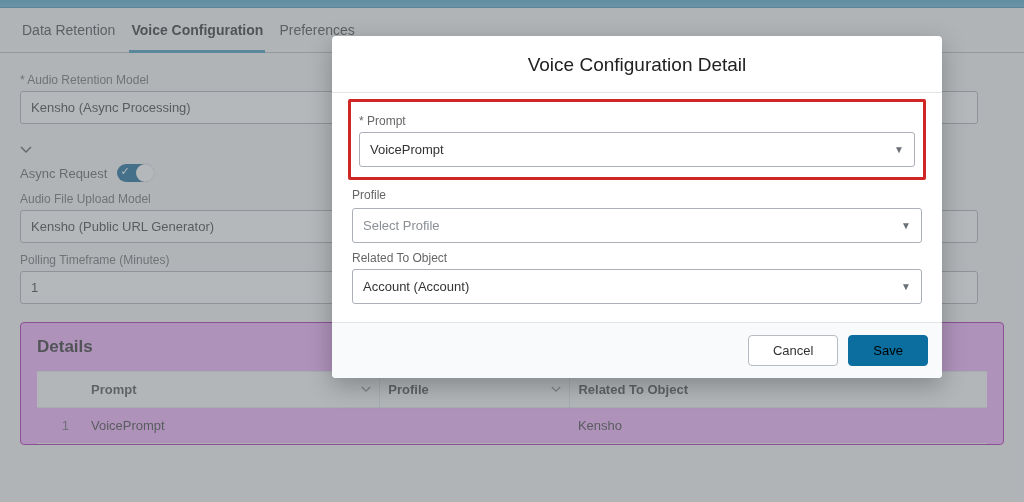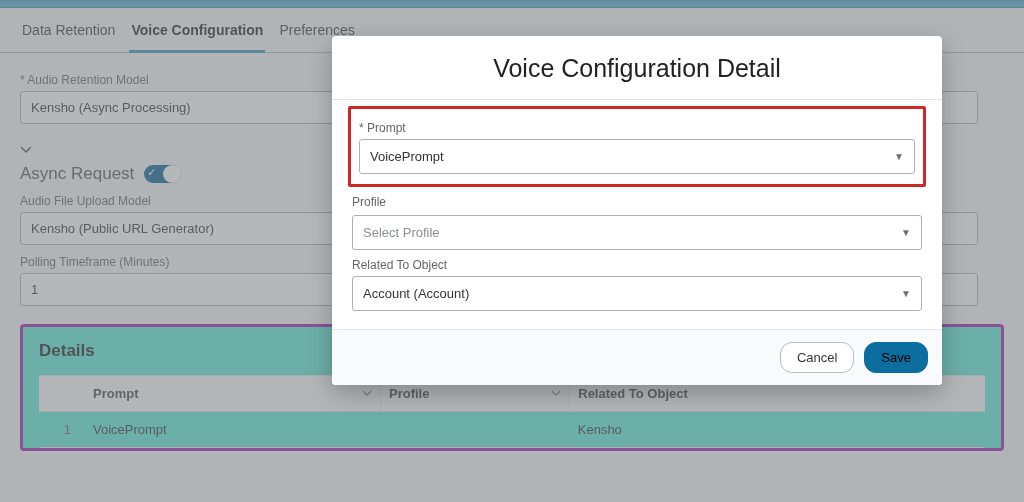--- a/index.html
+++ b/index.html
@@ -17,50 +17,50 @@
   .page { padding:10px 20px 0 20px; }
   .field-label { font-size:12px; color:#666; margin:10px 0 4px 0; }
   .field-label .req:before { content:"* "; }
   .input-box { width:958px; border:1px solid #aab0b6; border-radius:3px; background:#fff; padding:8px 10px; font-size:13px; color:#333; }
 
   .section-head { display:flex; align-items:center; gap:7px; margin:18px 0 10px 0; font-size:16px; font-weight:600; color:#222; }
   .chev { width:12px; height:12px; display:inline-block; }
   .chev svg { width:12px; height:12px; }
 
   .row-flex { display:flex; align-items:center; gap:10px; margin:6px 0; }
-  .formlabel { font-size:17px; color:#555; }
+  .formlabel { font-size:13px; color:#555; }
 
   
   .toggle { width:36px; height:18px; background:#066391; border-radius:10px; position:relative; display:inline-block; }
   .toggle .knob { width:18px; height:18px; border-radius:50%; background:#fff; position:absolute; right:-1px; top:0; box-shadow:0 0 1px rgba(0,0,0,.4); }
   .toggle .check { position:absolute; left:3px; top:1px; color:#fff; font-size:11px; }
 
   
-  .card { background:#5eead4; border:3px solid #a21caf; border-radius:4px; margin:18px 20px 0 20px; padding:14px 16px 0 16px; }
+  .card { background:#f0abfc; border:1px solid #a21caf; border-radius:4px; margin:18px 20px 0 20px; padding:14px 16px 0 16px; }
   .card h3 { margin:0 0 14px 0; font-size:17px; font-weight:700; color:#222; }
   table.details { width:100%; border-collapse:collapse; }
   table.details th { text-align:left; font-weight:600; font-size:13px; color:#444; background:#f9fafb; border-top:1px solid #e1e4e7; border-bottom:1px solid #e1e4e7; padding:10px 8px; position:relative; }
   table.details th .col-chev { position:absolute; right:8px; top:50%; transform:translateY(-50%); color:#888; }
   table.details th.sep { border-left:1px solid #e1e4e7; }
   table.details td { padding:10px 8px; font-size:13px; color:#333; border-bottom:1px solid #eee; }
   table.details .numcol { width:46px; text-align:right; color:#666; padding-right:14px; }
 
   
   .overlay { position:absolute; inset:0; background:rgba(120,126,132,0.55); }
   .modal { position:absolute; left:332px; top:36px; width:610px; background:#fff; border-radius:4px; box-shadow:0 8px 24px rgba(0,0,0,.25); }
-  .modal-head { text-align:center; padding:18px 10px 16px 10px; border-bottom:1px solid #e3e6e9; font-size:25px; color:#222; }
+  .modal-head { text-align:center; padding:18px 10px 16px 10px; border-bottom:1px solid #e3e6e9; font-size:19px; color:#222; }
   .modal-body { padding:6px 14px 18px 14px; }
   .modal .mlabel { font-size:12px; color:#666; margin:8px 6px 4px 6px; }
   .modal .mlabel.req:before { content:"* "; }
   .mselect { margin:0 6px; border:1px solid #aab0b6; border-radius:3px; background:#fff; padding:9px 10px; font-size:13px; color:#333; display:flex; justify-content:space-between; align-items:center; }
   .mselect .tri { color:#6b7076; font-size:10px; }
   .mselect.placeholder { color:#8a8f95;margin-top:6px; }
   .highlight-box { border:3px solid #d02626; border-radius:2px; padding:4px 2px 10px 2px; margin:0 2px; }
   .modal-foot { border-top:1px solid #e3e6e9; background:#f9fafb; padding:12px 14px; display:flex; justify-content:flex-end; gap:10px; border-radius:0 0 4px 4px; }
-  .btn { font-size:13px; padding:7px 16px; border-radius:12px; cursor:pointer; }
+  .btn { font-size:13px; padding:7px 24px; border-radius:4px; cursor:pointer; }
   .btn-sec { background:#fff; border:1px solid #b7bcc2; color:#333; }
   .btn-pri { background:#0b6e9e; border:1px solid #0b6e9e; color:#000000; }
 
   
 </style>
 </head>
 <body>
 
 <div class="topbar"></div>
 

